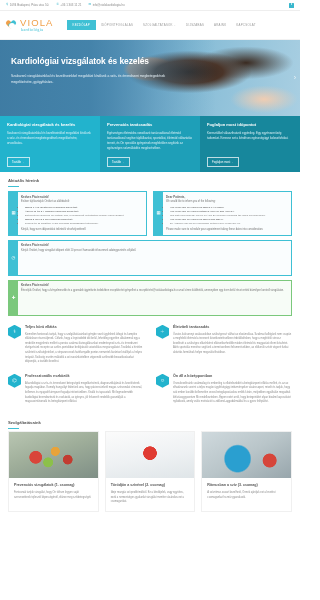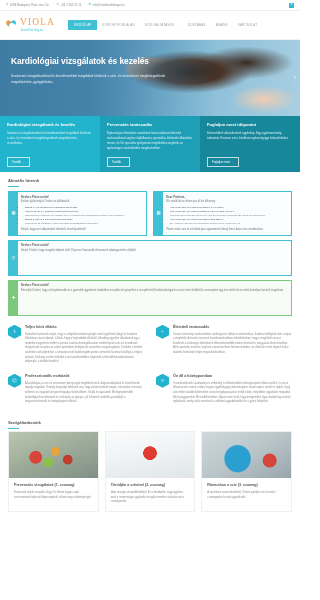--- a/index.html
+++ b/index.html
@@ -37,21 +37,21 @@
     position:absolute;width:5px;height:8px;border-radius:2.6px 2.6px 0 0;
   }
   .logo-mark .h1{background:#f0a04a;left:0;top:1px;transform:rotate(-45deg);}
   .logo-mark .h2{background:#3fc0d4;left:3px;top:1px;transform:rotate(45deg);}
   .logo-mark .hin{
     position:absolute;left:2.4px;top:3.6px;width:6px;height:6px;background:#fff;
     border-radius:50%;
   }
   .logo-txt{display:flex;flex-direction:column;line-height:1;}
   .logo-main{
-    font-family:Liberation Serif, serif;font-size:9.5px;color:#f0a04a;letter-spacing:1.1px;
+    font-family:Liberation Sans, sans-serif;font-size:9.5px;color:#f0a04a;letter-spacing:1.1px;
     font-weight:normal;
   }
   .logo-sub{font-size:4.2px;color:#3fc0d4;letter-spacing:.3px;font-family:"Liberation Serif",serif;margin-top:.5px;margin-left:1px;}
   .nav{display:flex;align-items:center;gap:0;margin-left:13px;}
   .nav a{
     font-size:2.9px;color:#9a9a9a;text-decoration:none;letter-spacing:.25px;
     padding:3px 5px;white-space:nowrap;
   }
   .nav a.active{background:#3fc0d4;color:#fff;padding:3px 6px;}
   .caret{font-size:2.4px;margin-left:1px;}

